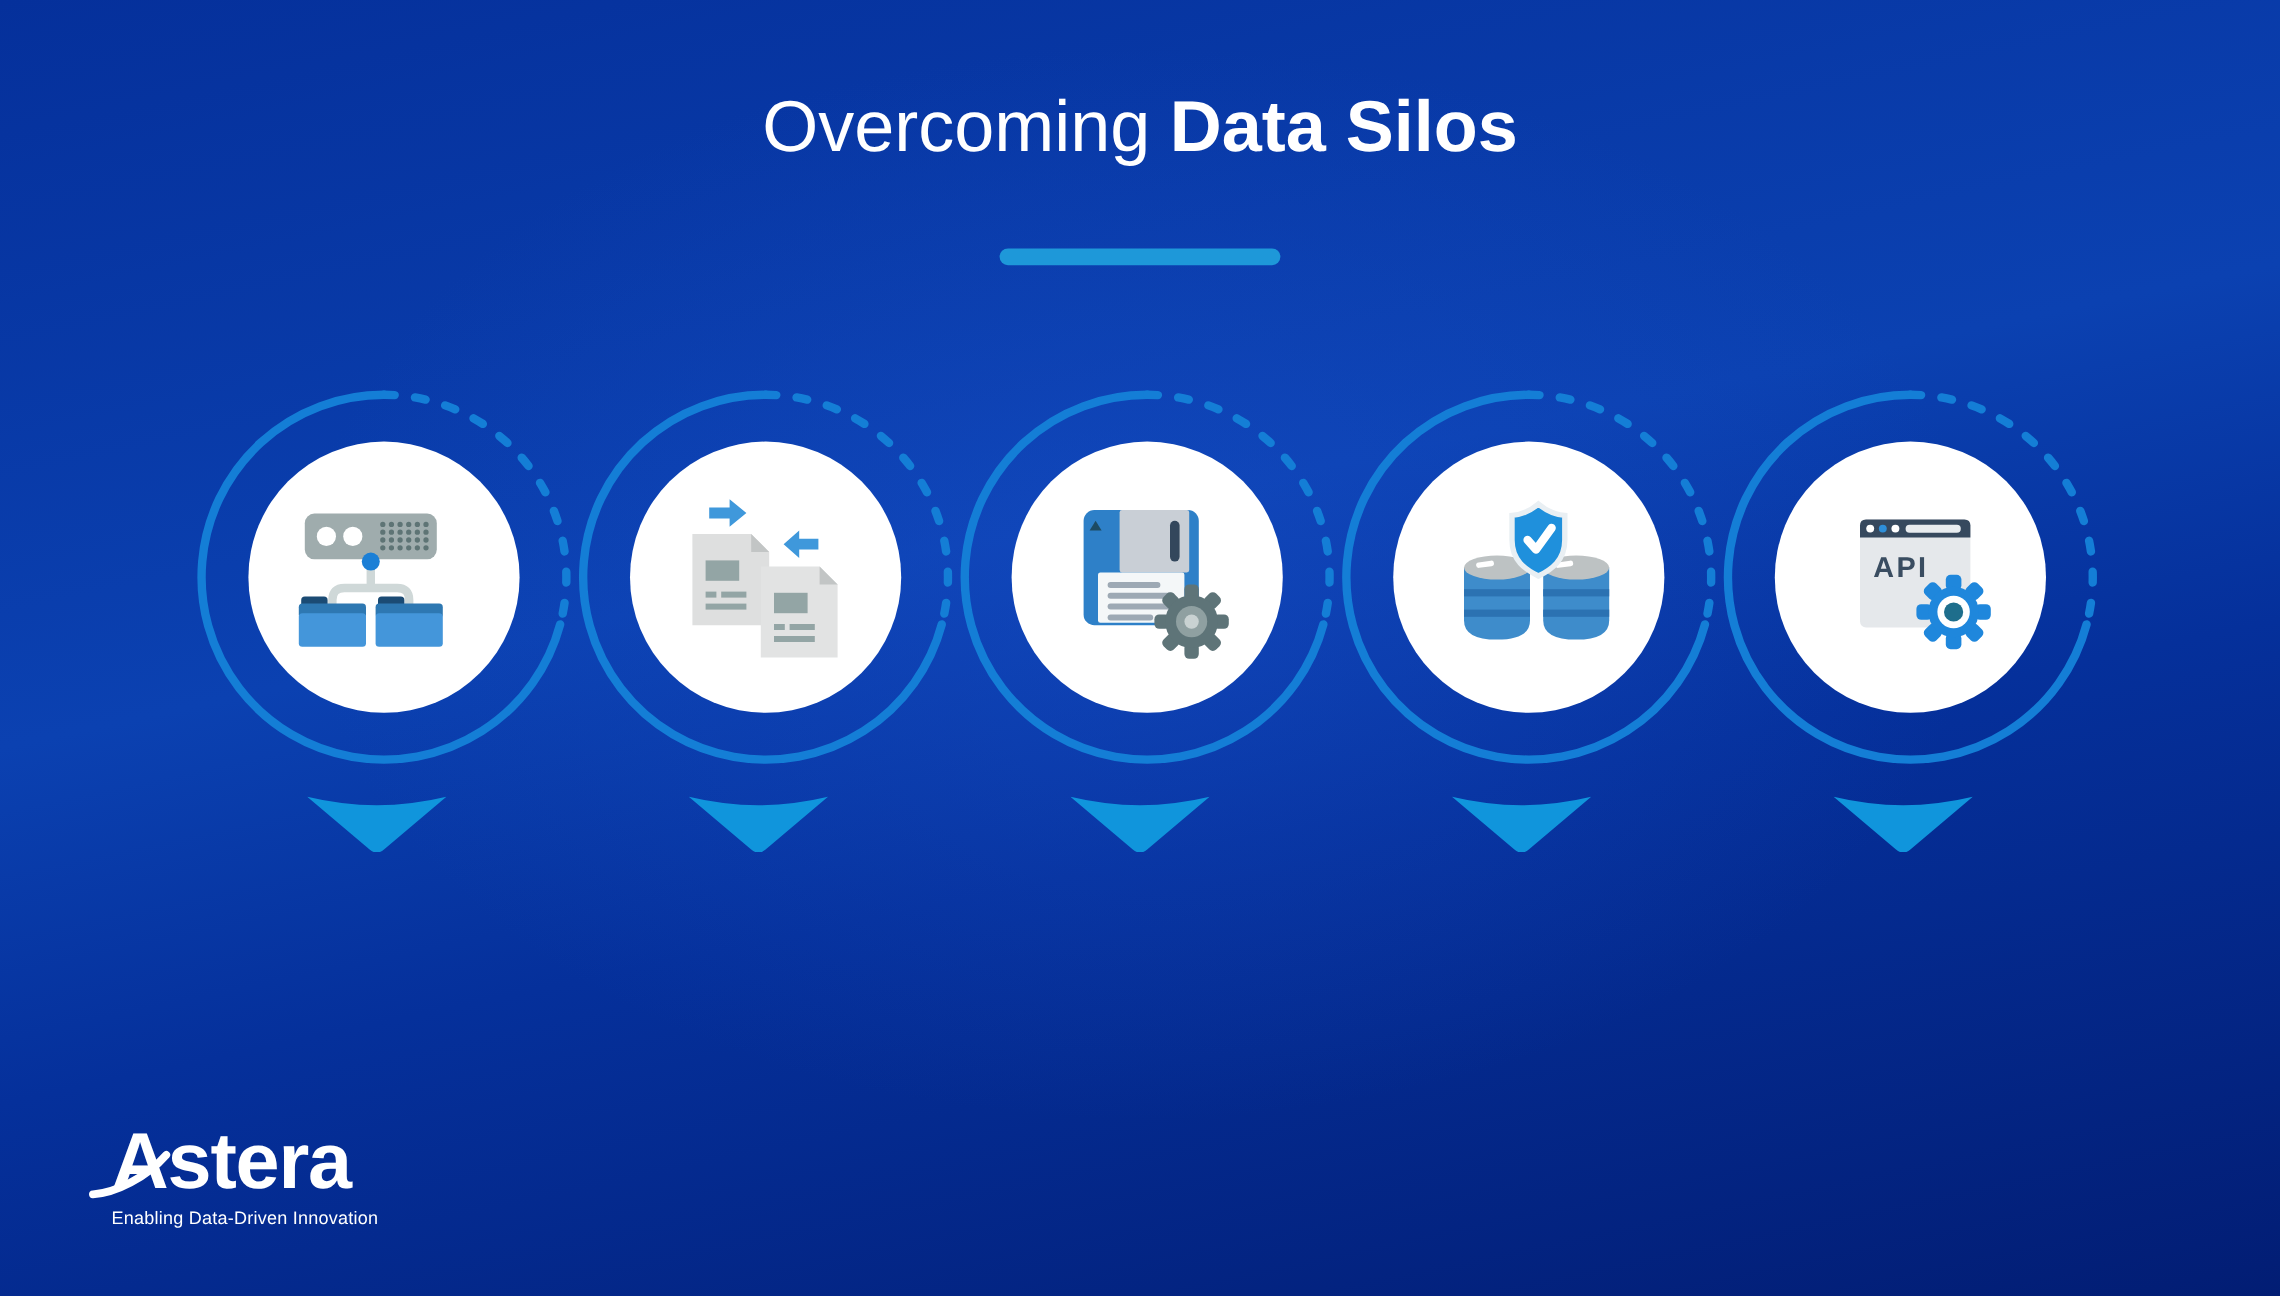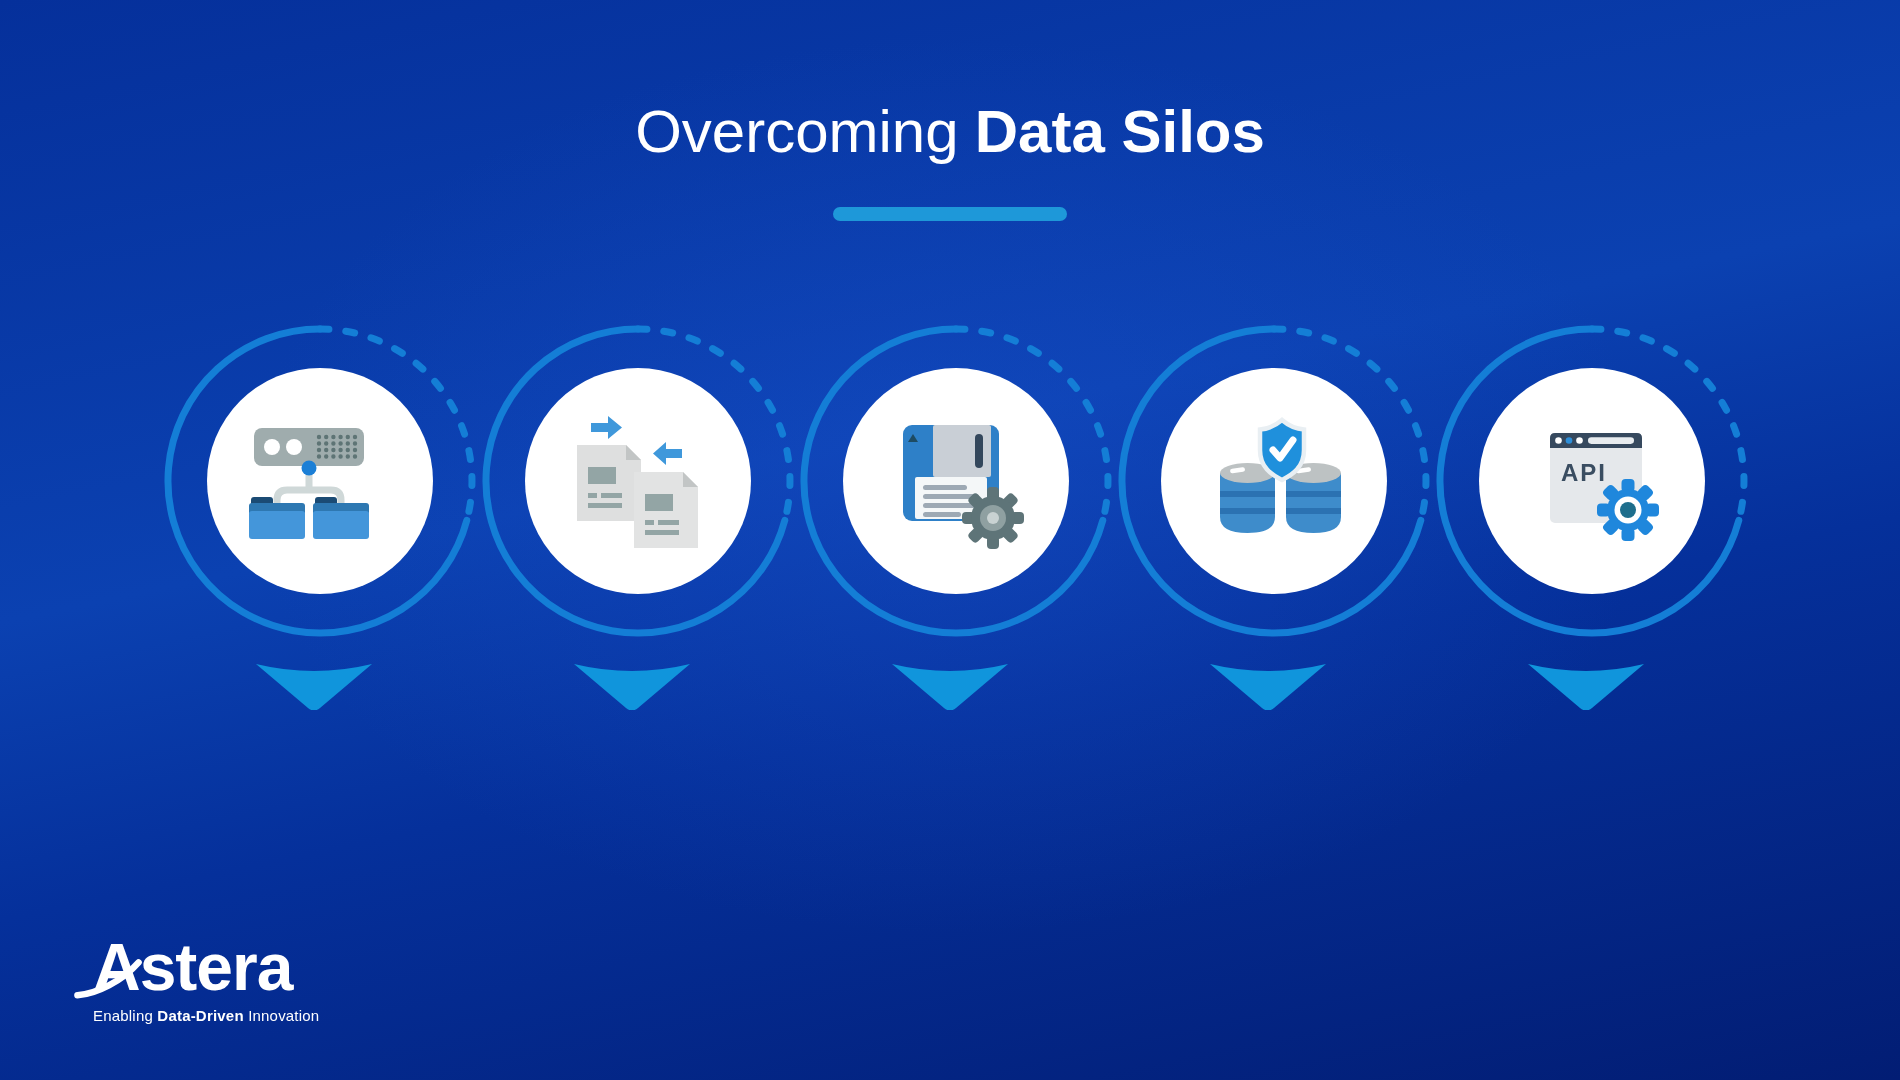--- a/index.html
+++ b/index.html
@@ -5,21 +5,21 @@
   html,body{margin:0;padding:0;background:#000;}
   #canvas{
     position:relative;width:1900px;height:1080px;overflow:hidden;
     font-family:"Liberation Sans","DejaVu Sans",sans-serif;
     background:
       radial-gradient(ellipse 1000px 640px at 50% 45%, rgba(24,78,200,0.45) 0%, rgba(24,78,200,0) 70%),
       linear-gradient(168deg, var(--bg-mid,#05309B) 0%, var(--bg-bright,#0B41B1) 42%, var(--bg-mid,#05309B) 62%, var(--bg-deep,#021D74) 100%);
   }
   
   .title{
-    position:absolute;top:96px;left:0;width:100%;text-align:center;
+    position:absolute;top:70px;left:0;width:100%;text-align:center;
     color:var(--text-white,#fff);font-size:60px;line-height:1.2;font-weight:400;
     letter-spacing:0;
   }
   .title .t-reg{margin-right:.27em;}
   .title .t-bold{font-weight:700;}
   .title-underline{
     position:absolute;top:207px;left:50%;transform:translateX(-50%);
     width:234px;height:14px;border-radius:7px;background:var(--underline-blue,#1E98D9);
   }
   
@@ -38,21 +38,21 @@
   .caption{
     margin-top:24px;padding-left:22px;text-align:left;
     color:var(--text-white,#fff);font-size:33px;font-weight:700;line-height:40px;
     white-space:pre-line;
   }
   
   .logo{position:absolute;left:93px;top:934px;color:var(--text-white,#fff);}
   .wordmark{position:relative;font-size:66px;font-weight:700;line-height:1;letter-spacing:-1px;}
   .wordmark svg{position:absolute;left:-18px;top:26px;width:66px;height:40px;overflow:visible;}
   .tagline{margin-top:7px;font-size:15px;letter-spacing:.2px;font-weight:400;}
-  .tagline b{font-weight:700;}
+  .tagline b{font-weight:400;}
 </style>
 </head>
 <body>
 
 <div id="canvas">
 
   <div class="title">
     <span class="t-reg">Overcoming</span><span class="t-bold">Data Silos</span>
   </div>
   <div class="title-underline"></div>

